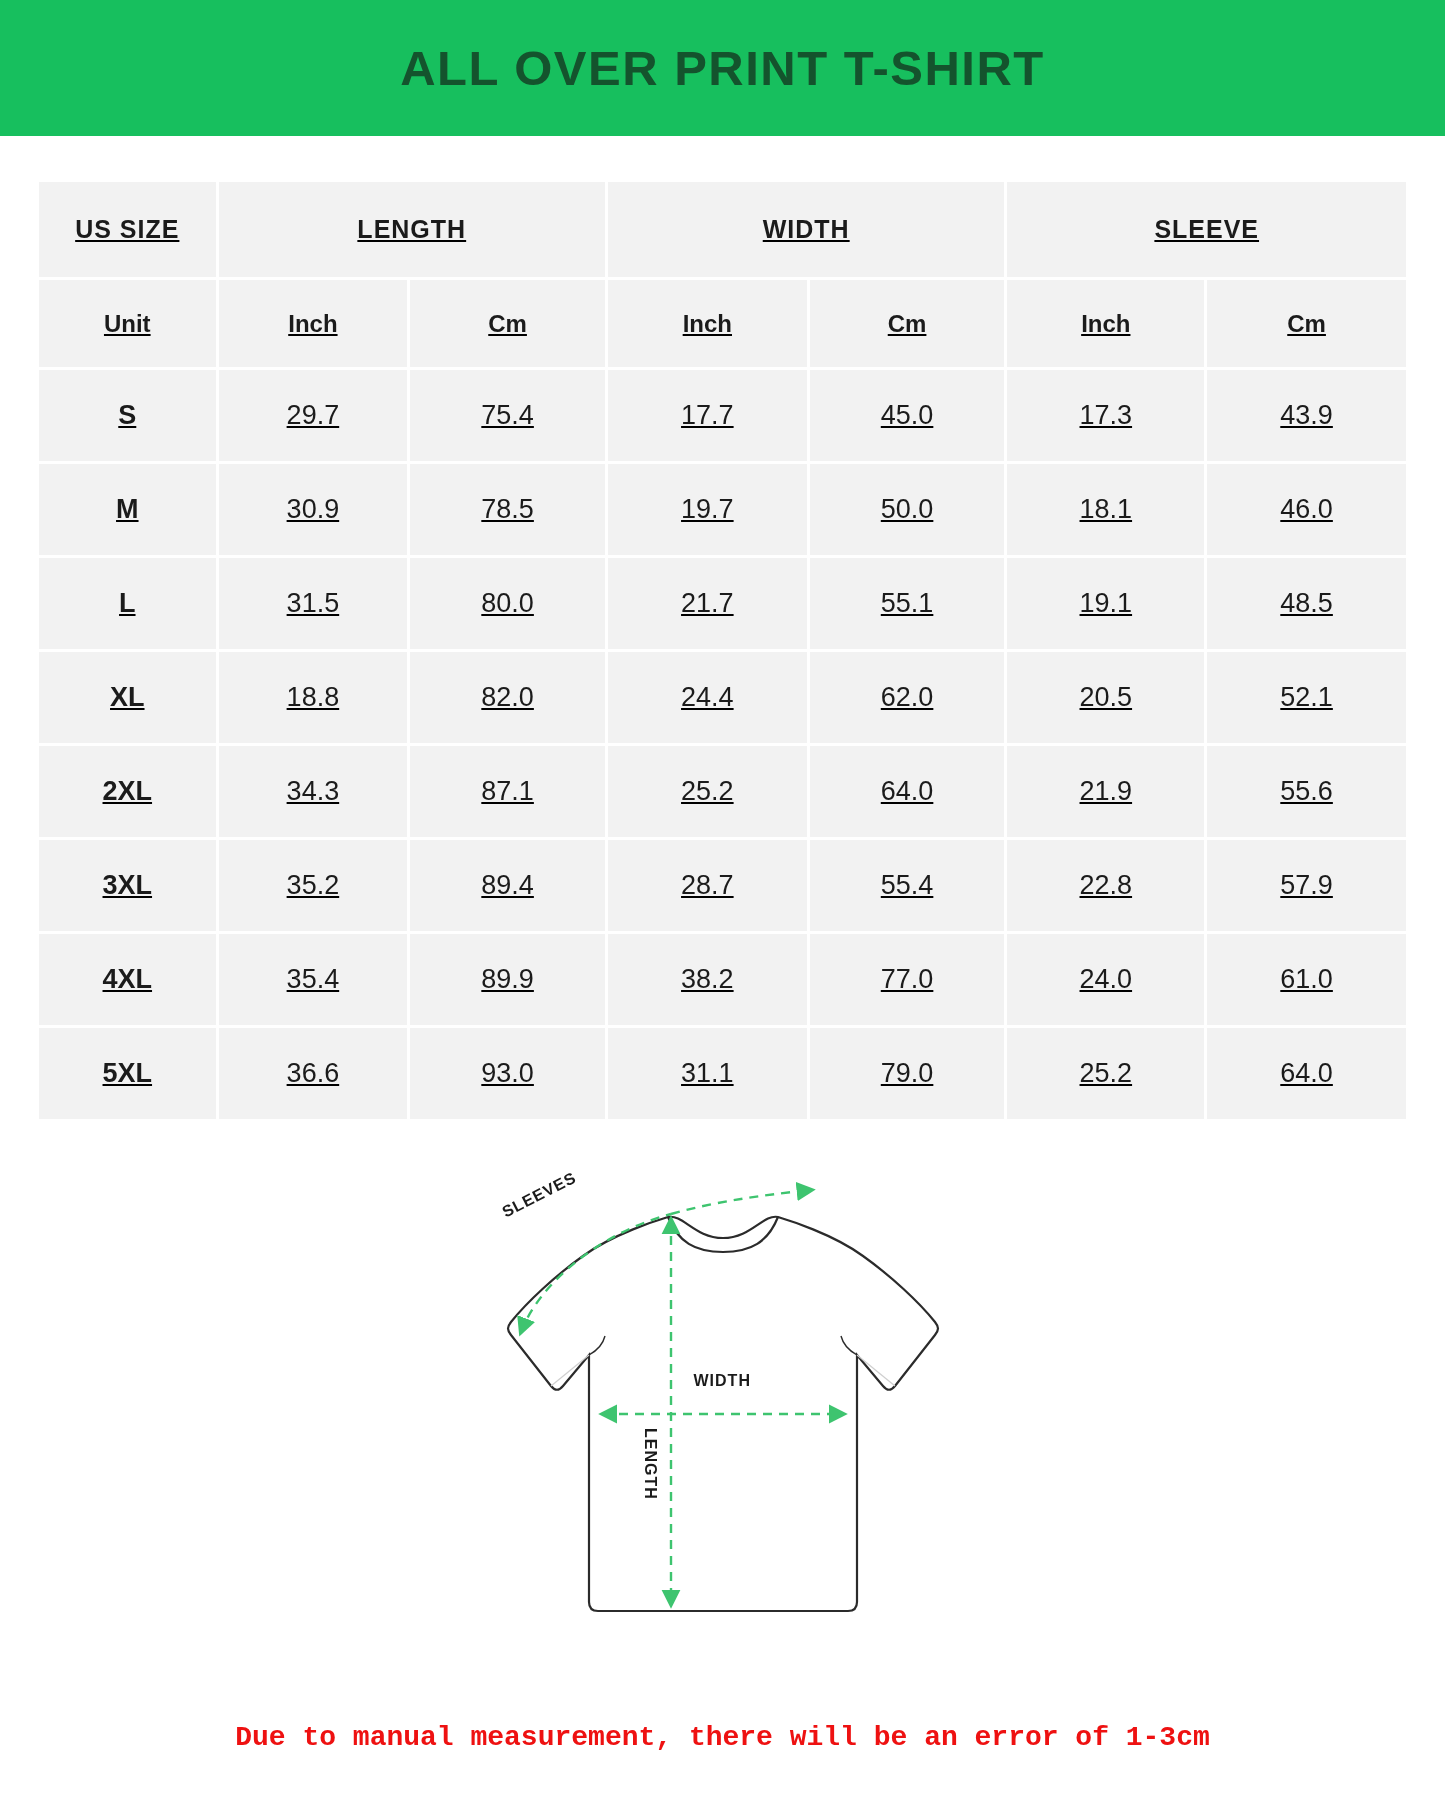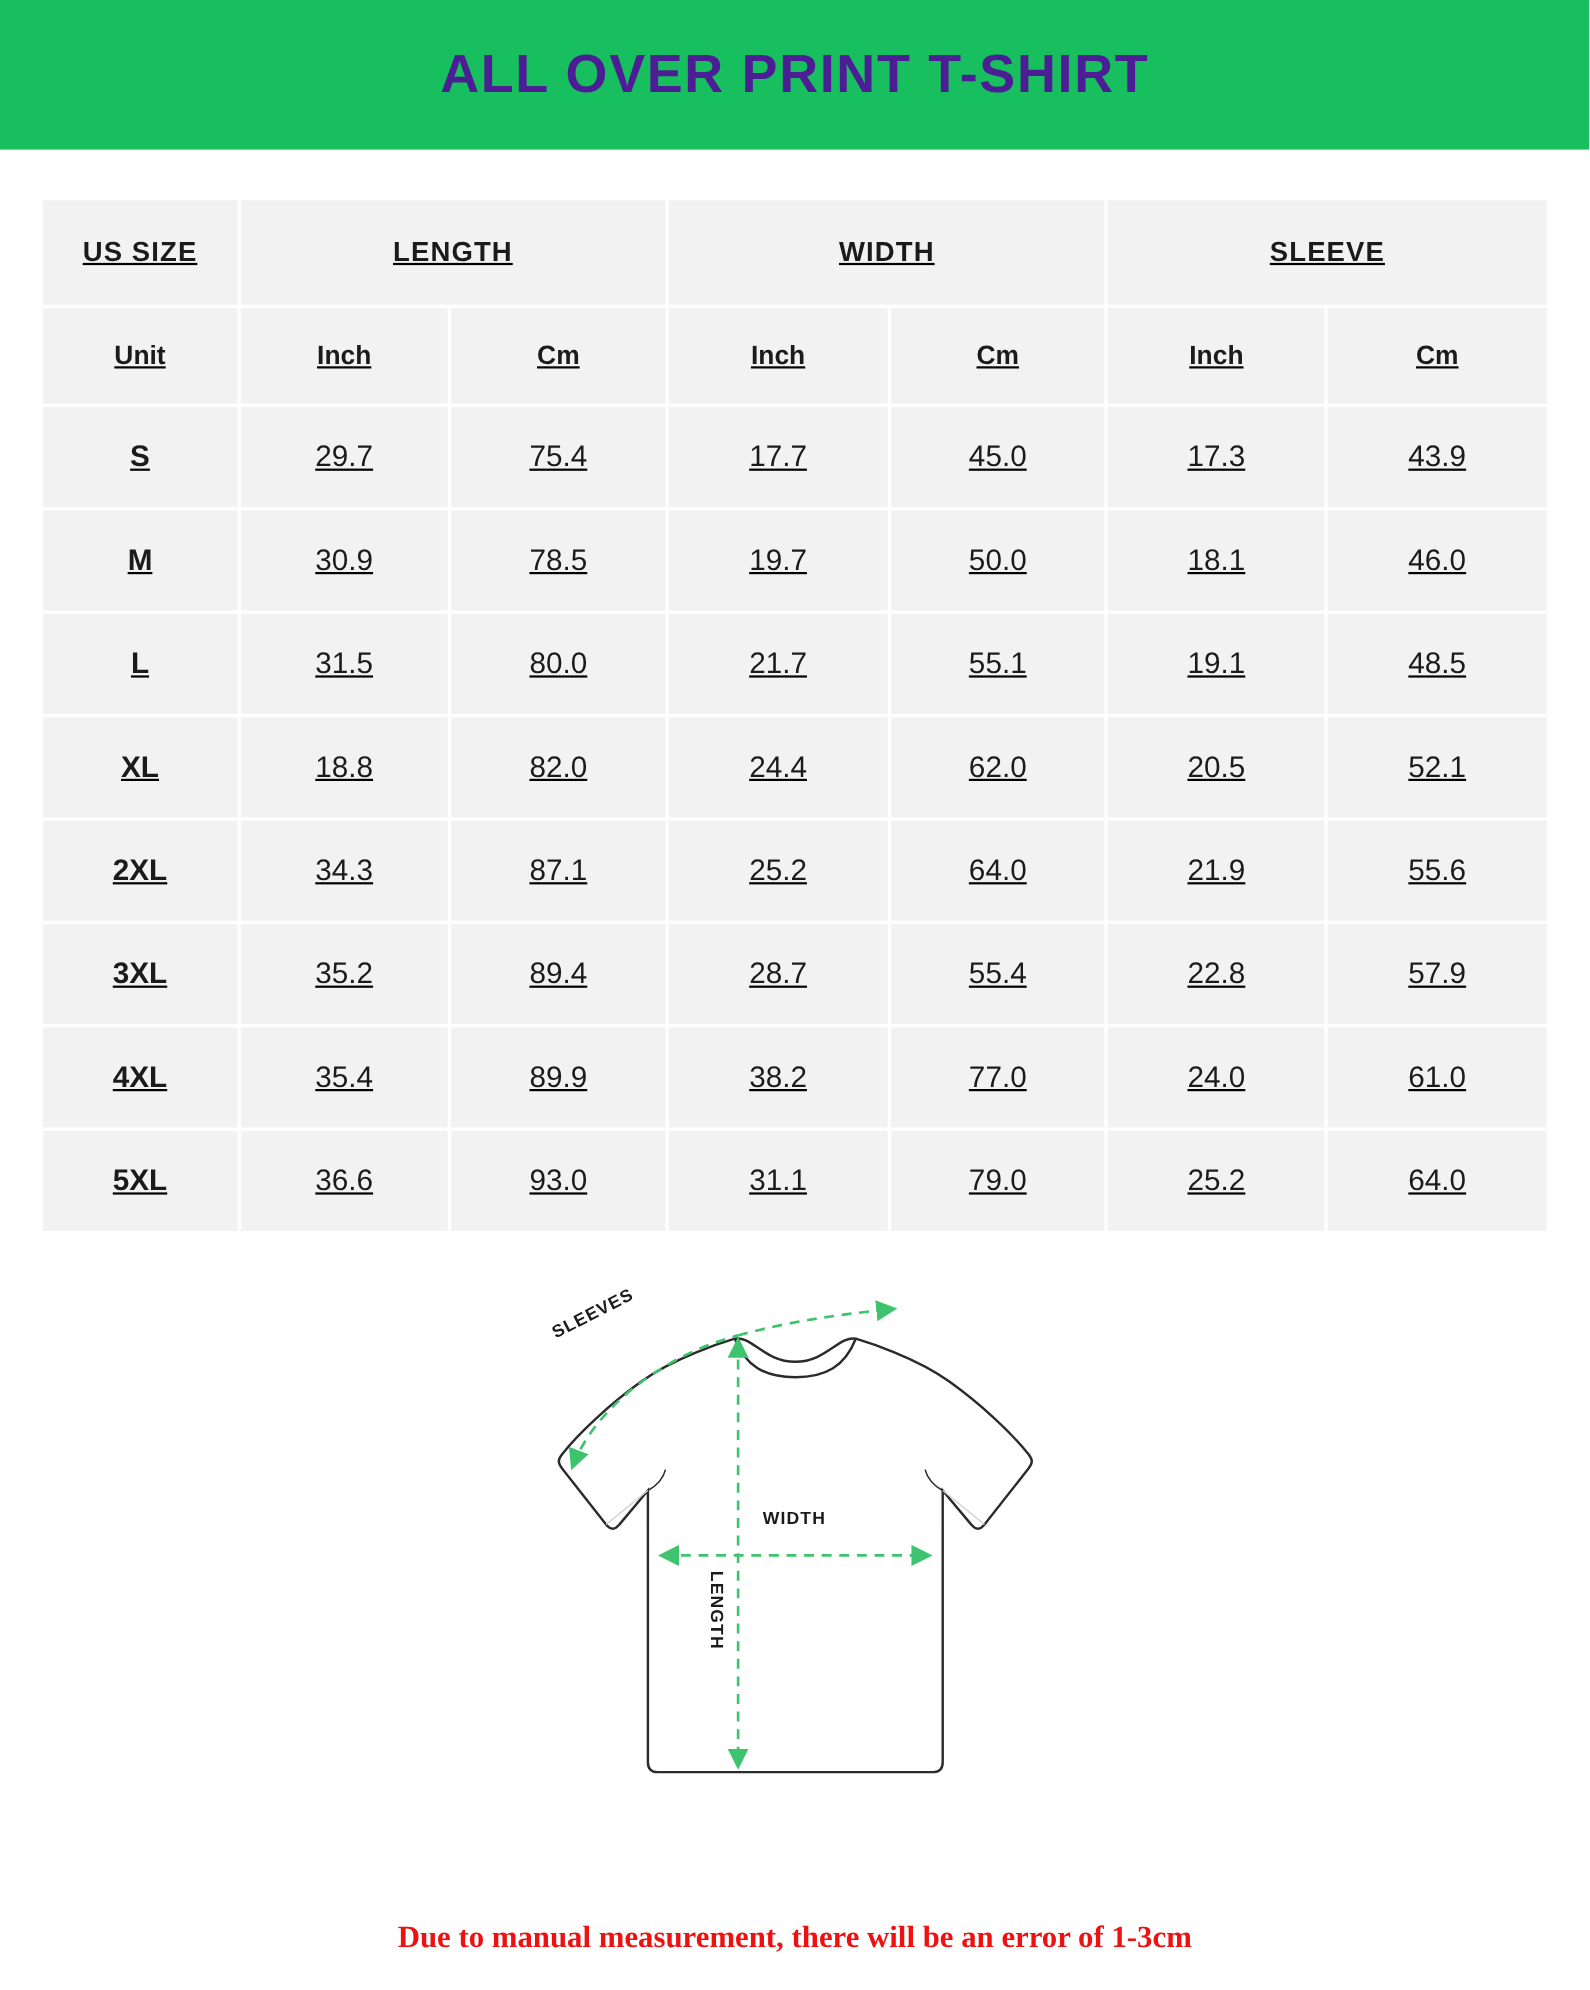--- a/index.html
+++ b/index.html
@@ -19,21 +19,21 @@
   
   .banner {
     width: 100%;
     height: 136px;
     background: #17bf5e;
     display: flex;
     align-items: center;
     justify-content: center;
   }
   .banner-title {
-    color: #4c1d95;
+    color: #14532d;
     font-size: 49px;
     font-weight: bold;
     letter-spacing: 1.5px;
     text-align: center;
     font-family: "Liberation Sans", sans-serif;
   }
 
   
   .table-wrap {
     margin: 43px 36px 0 36px;
@@ -80,26 +80,26 @@
   }
   .diagram {
     position: relative;
     width: 520px;
     height: 530px;
   }
   .diagram svg { display: block; }
 
   
   .note {
-    margin-top: 44px;
+    margin-top: 20px;
     text-align: center;
     color: #ee1111;
     font-size: 28px;
     font-weight: bold;
-    font-family: Liberation Serif, serif;
+    font-family: Liberation Mono, monospace;
   }
 </style>
 </head>
 <body>
 
 <div class="banner">
   <div class="banner-title">ALL OVER PRINT T-SHIRT</div>
 </div>
 
 <div class="table-wrap">

